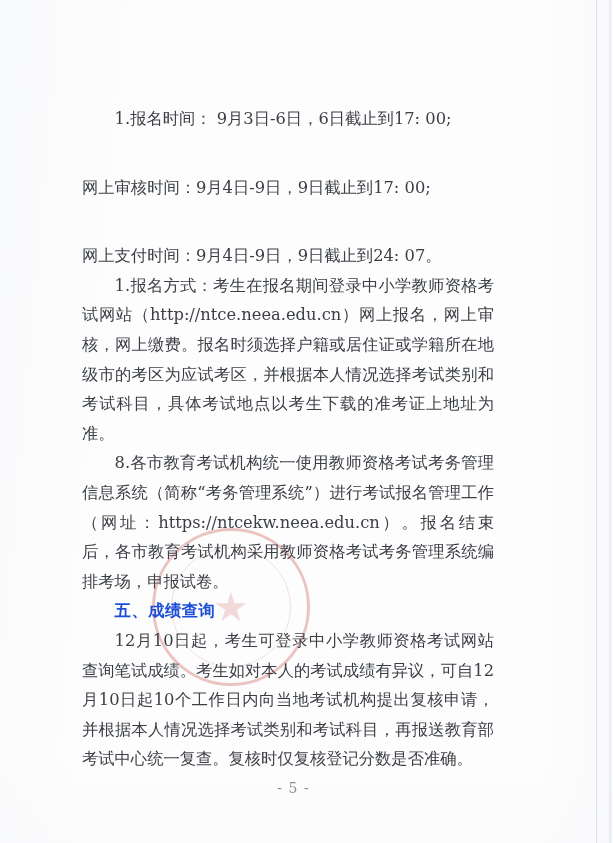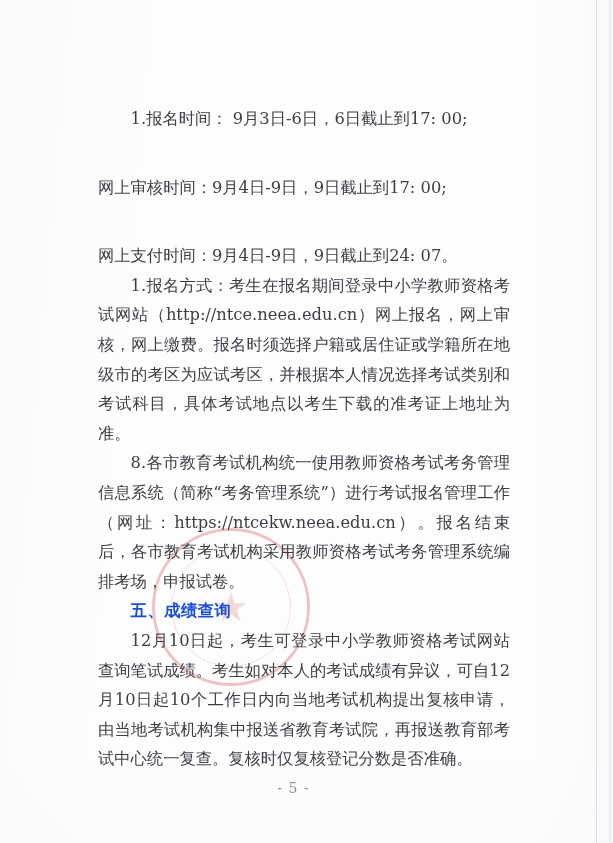--- a/index.html
+++ b/index.html
@@ -69,21 +69,21 @@
     top: 50%;
     transform: translate(-50%, -50%);
     color: rgba(196, 62, 58, 0.18);
     font-size: 40px;
     line-height: 1;
   }
 
   
   .body-text {
     position: absolute;
-    left: 98px;
+    left: 82px;
     top: 104px;
     width: 412px;
     color: #3b3f45;
     font-size: 16.3px;
     line-height: 29.6px;
     text-align: justify;
     text-justify: inter-ideograph;
   }
   .para {
     margin: 0;
@@ -136,21 +136,21 @@
   </div>
 
   <div class="body-text">
 
     <p class="para indent">1.报名时间： 9月3日-6日，6日截止到17: 00;</p>
     <p class="para noindent">网上审核时间：9月4日-9日，9日截止到17: 00;</p>
     <p class="para noindent">网上支付时间：9月4日-9日，9日截止到24: 07。</p>
     <p class="para indent">1.报名方式：考生在报名期间登录中小学教师资格考试网站（http://ntce.neea.edu.cn）网上报名，网上审核，网上缴费。报名时须选择户籍或居住证或学籍所在地级市的考区为应试考区，并根据本人情况选择考试类别和考试科目，具体考试地点以考生下载的准考证上地址为准。</p>
     <p class="para indent">8.各市教育考试机构统一使用教师资格考试考务管理信息系统（简称“考务管理系统”）进行考试报名管理工作（网址：https://ntcekw.neea.edu.cn）。报名结束后，各市教育考试机构采用教师资格考试考务管理系统编排考场，申报试卷。</p>
     <p class="heading">五、成绩查询</p>
-    <p class="para indent">12月10日起，考生可登录中小学教师资格考试网站查询笔试成绩。考生如对本人的考试成绩有异议，可自12月10日起10个工作日内向当地考试机构提出复核申请，由当地考试机构集中报送省教育考试院，再报送教育部考试中心统一复查。复核时仅复核登记分数是否准确。</p>
+    <p class="para indent">12月10日起，考生可登录中小学教师资格考试网站查询笔试成绩。考生如对本人的考试成绩有异议，可自12月10日起10个工作日内向当地考试机构提出复核申请，并根据本人情况选择考试类别和考试科目，再报送教育部考试中心统一复查。复核时仅复核登记分数是否准确。</p>
 
   </div>
 
   <div class="page-number">
     <span>- 5 -</span>
   </div>
 
 </div>
 
 </body></html>

